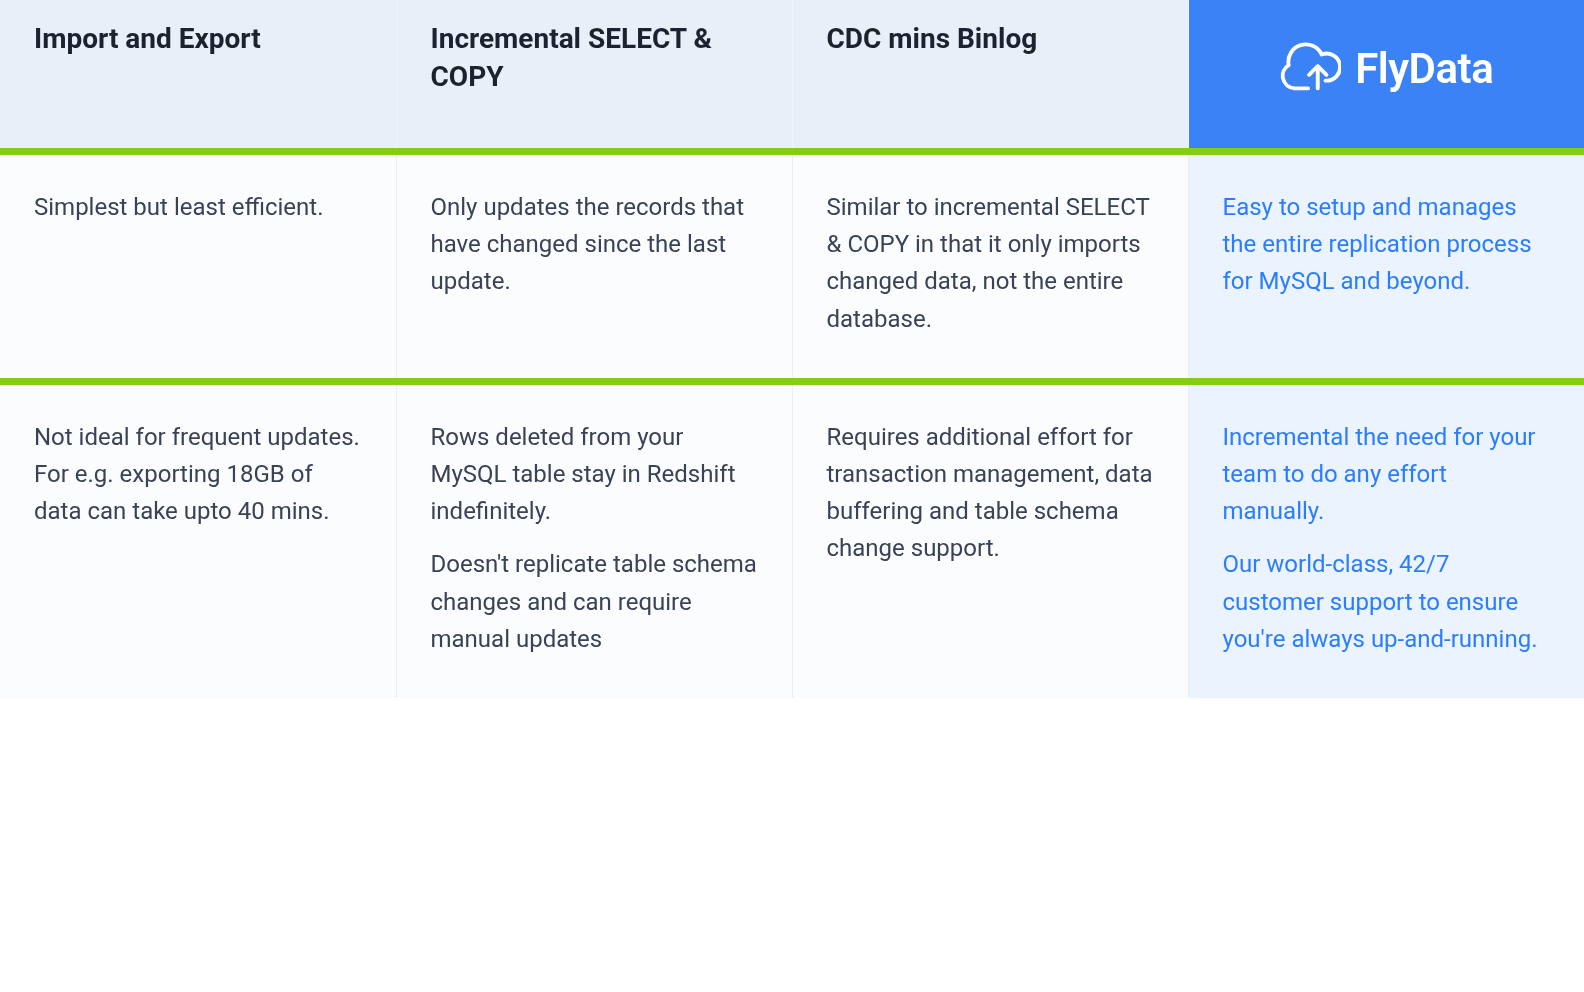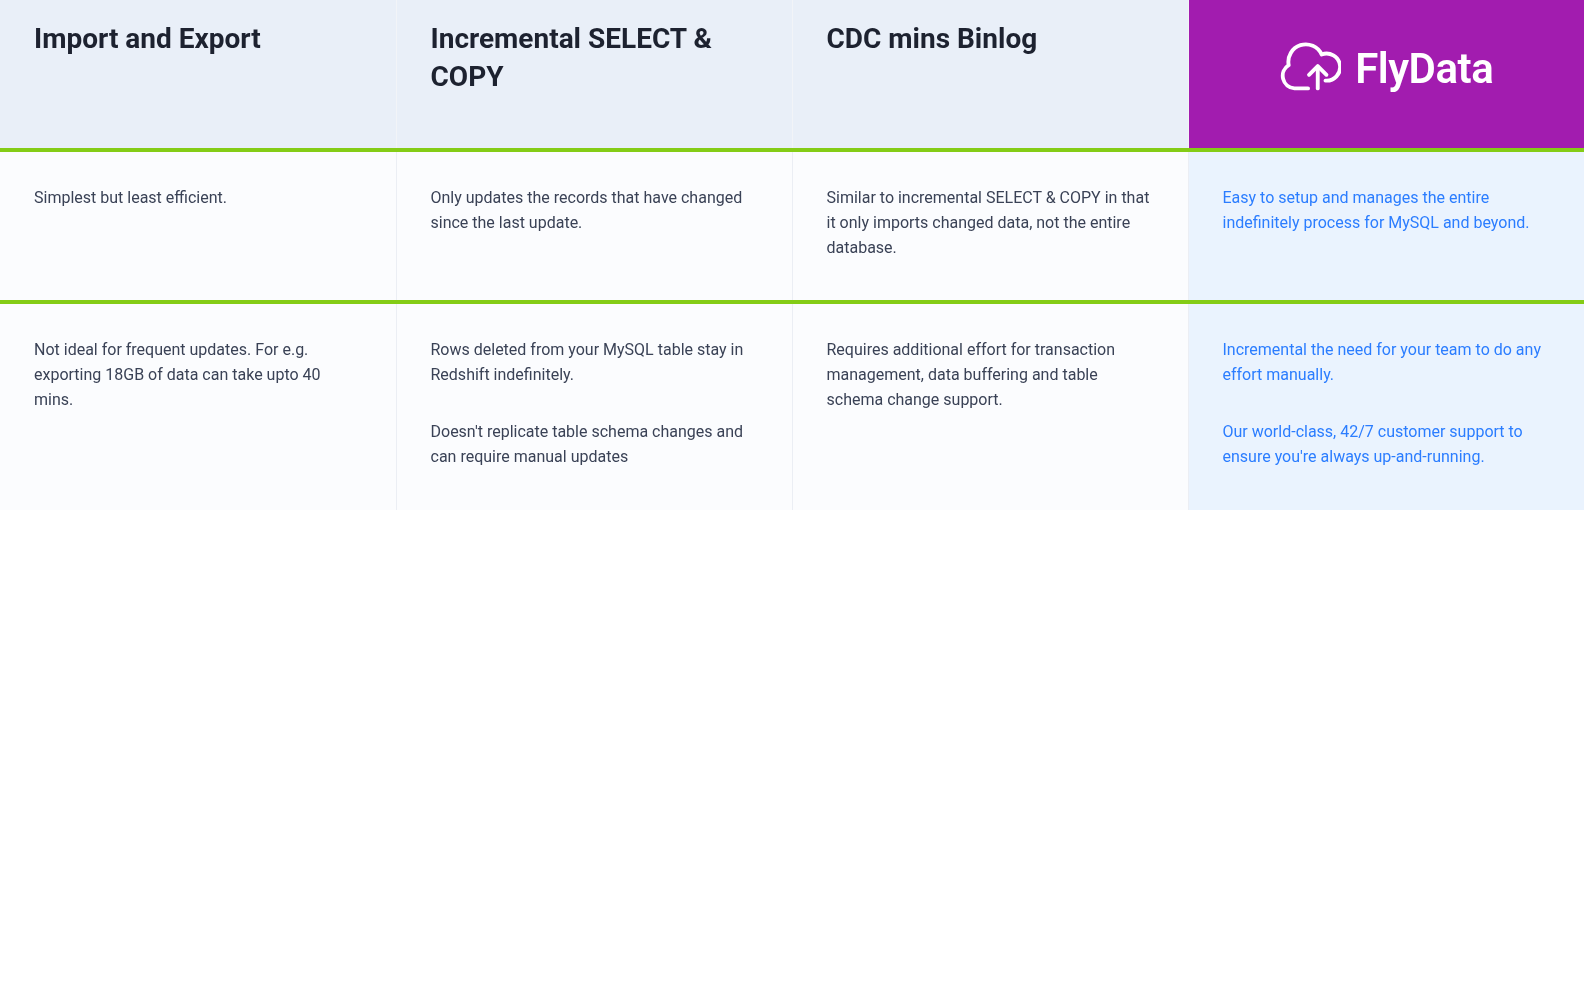--- a/index.html
+++ b/index.html
@@ -27,21 +27,21 @@
   .header-row th {
     background: #e9eff8;
     padding: 20px 34px 48px 34px;
     font-size: 28px;
     font-weight: 700;
     color: #1d2230;
     line-height: 1.35;
     border-right: 1px solid #f2f4f8;
   }
   .header-row th.brand-cell {
-    background: #a21caf;
+    background: #3b82f6;
     padding: 0;
     vertical-align: middle;
     text-align: center;
     border-right: none;
   }
   .brand-logo {
     display: flex;
     align-items: center;
     justify-content: center;
     gap: 14px;
@@ -55,35 +55,35 @@
   }
   .brand-text {
     color: #ffffff;
     font-size: 42px;
     font-weight: 600;
     letter-spacing: -0.5px;
   }
   .body-cell {
     background: #fbfcfe;
     padding: 34px 34px 40px 34px;
-    font-size: 16px;
+    font-size: 24px;
     line-height: 1.55;
     color: #3a4256;
-    border-top: 4px solid #84cc16;
+    border-top: 7px solid #84cc16;
     border-right: 1px solid #ebeef4;
   }
   .body-cell:last-child {
     border-right: none;
   }
   .flydata-cell {
     background: #eaf3fe;
     color: #2b7dff;
   }
   .multi-para p + p {
-    margin-top: 32px;
+    margin-top: 16px;
   }
 </style>
 </head>
 <body>
 
 <table class="comparison-table">
   <thead>
     <tr class="header-row">
       <th>Import and Export</th>
       <th>Incremental SELECT &amp; COPY</th>
@@ -98,21 +98,21 @@
           <span class="brand-text">FlyData</span>
         </div>
       </th>
     </tr>
   </thead>
   <tbody>
     <tr>
       <td class="body-cell">Simplest but least efficient.</td>
       <td class="body-cell">Only updates the records that have changed since the last update.</td>
       <td class="body-cell">Similar to incremental SELECT &amp; COPY in that it only imports changed data, not the entire database.</td>
-      <td class="body-cell flydata-cell">Easy to setup and manages the entire indefinitely process for MySQL and beyond.</td>
+      <td class="body-cell flydata-cell">Easy to setup and manages the entire replication process for MySQL and beyond.</td>
     </tr>
     <tr>
       <td class="body-cell">Not ideal for frequent updates. For e.g. exporting 18GB of data can take upto 40 mins.</td>
       <td class="body-cell multi-para">
         <p>Rows deleted from your MySQL table stay in Redshift indefinitely.</p>
         <p>Doesn't replicate table schema changes and can require manual updates</p>
       </td>
       <td class="body-cell">Requires additional effort for transaction management, data buffering and table schema change support.</td>
       <td class="body-cell flydata-cell multi-para">
         <p>Incremental the need for your team to do any effort manually.</p>

